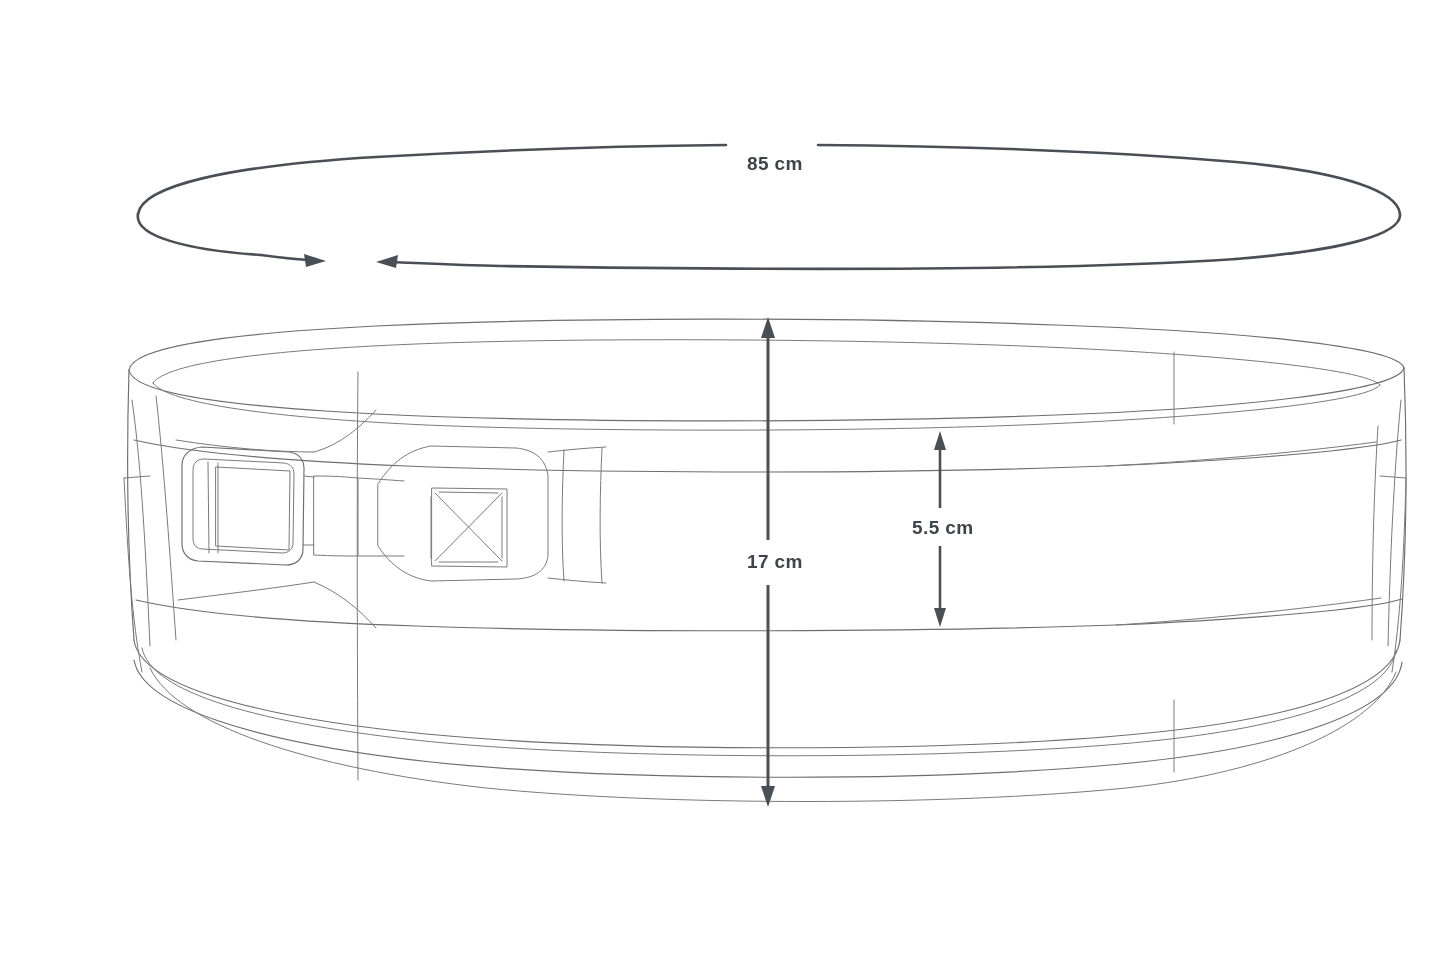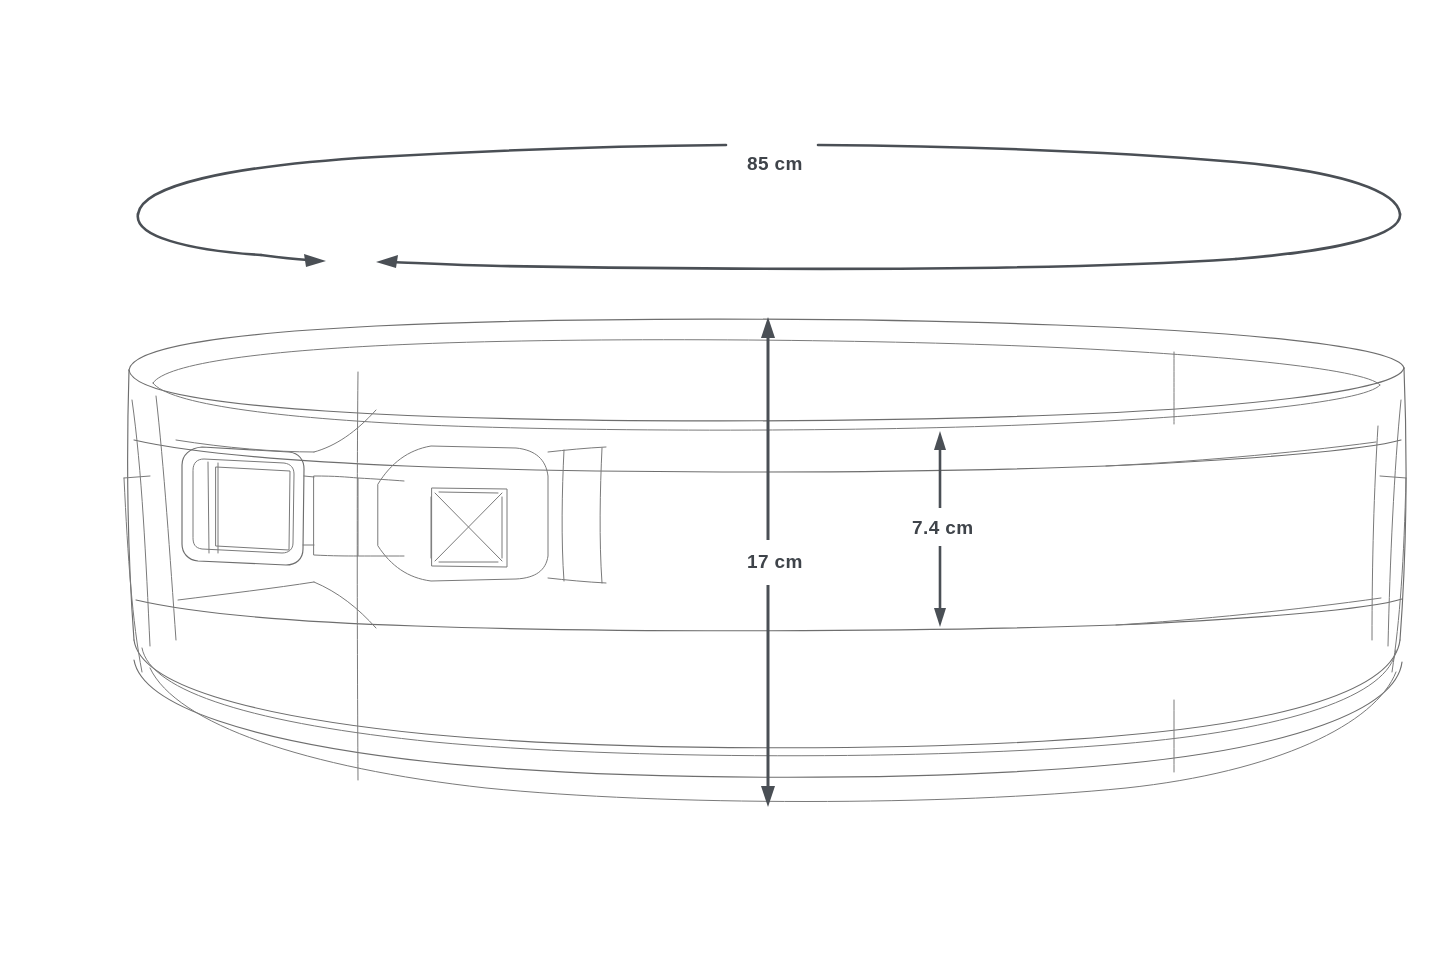--- a/index.html
+++ b/index.html
@@ -257,15 +257,15 @@
 
       <polygon class="arrowfill" points="894,627 888,608 900,608"></polygon>
     </g>
 
   </svg>
 
   <div class="dim-label" id="label-circumference">85 cm</div>
 
   <div class="dim-label" id="label-height">17 cm</div>
 
-  <div class="dim-label" id="label-width">7.4 cm</div>
+  <div class="dim-label" id="label-width">5.5 cm</div>
 
 </div>
 
 </body></html>

